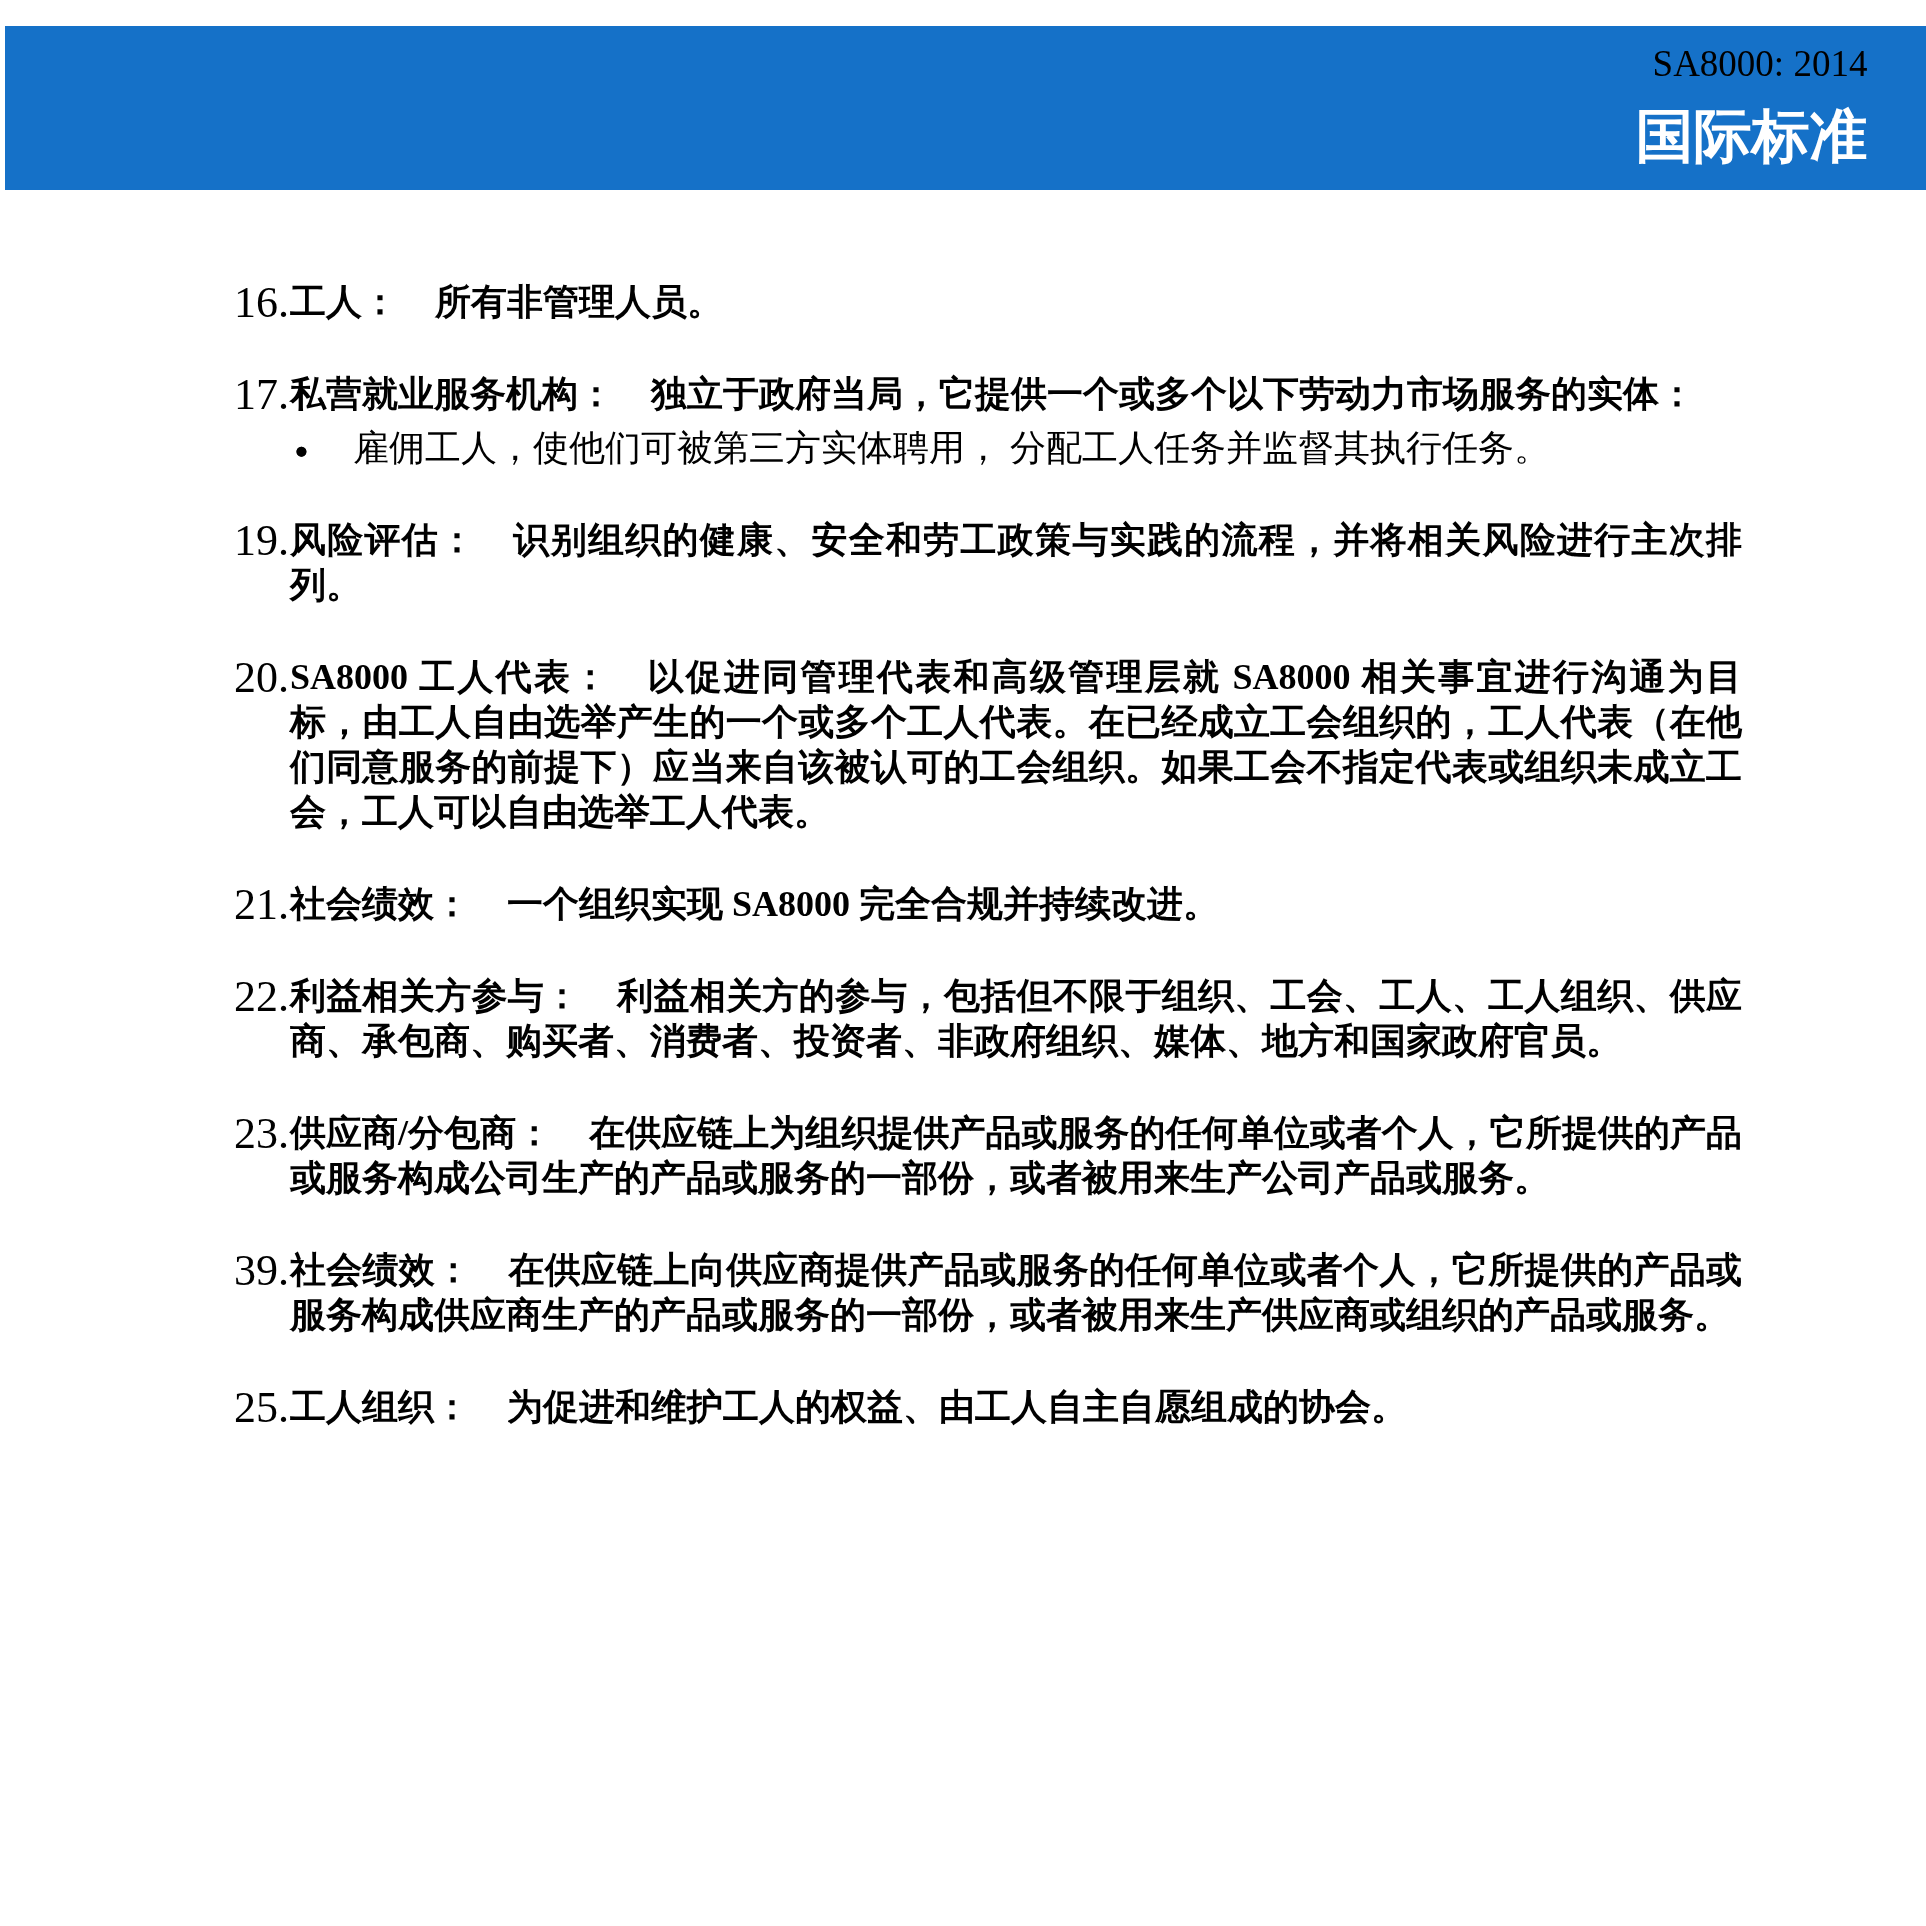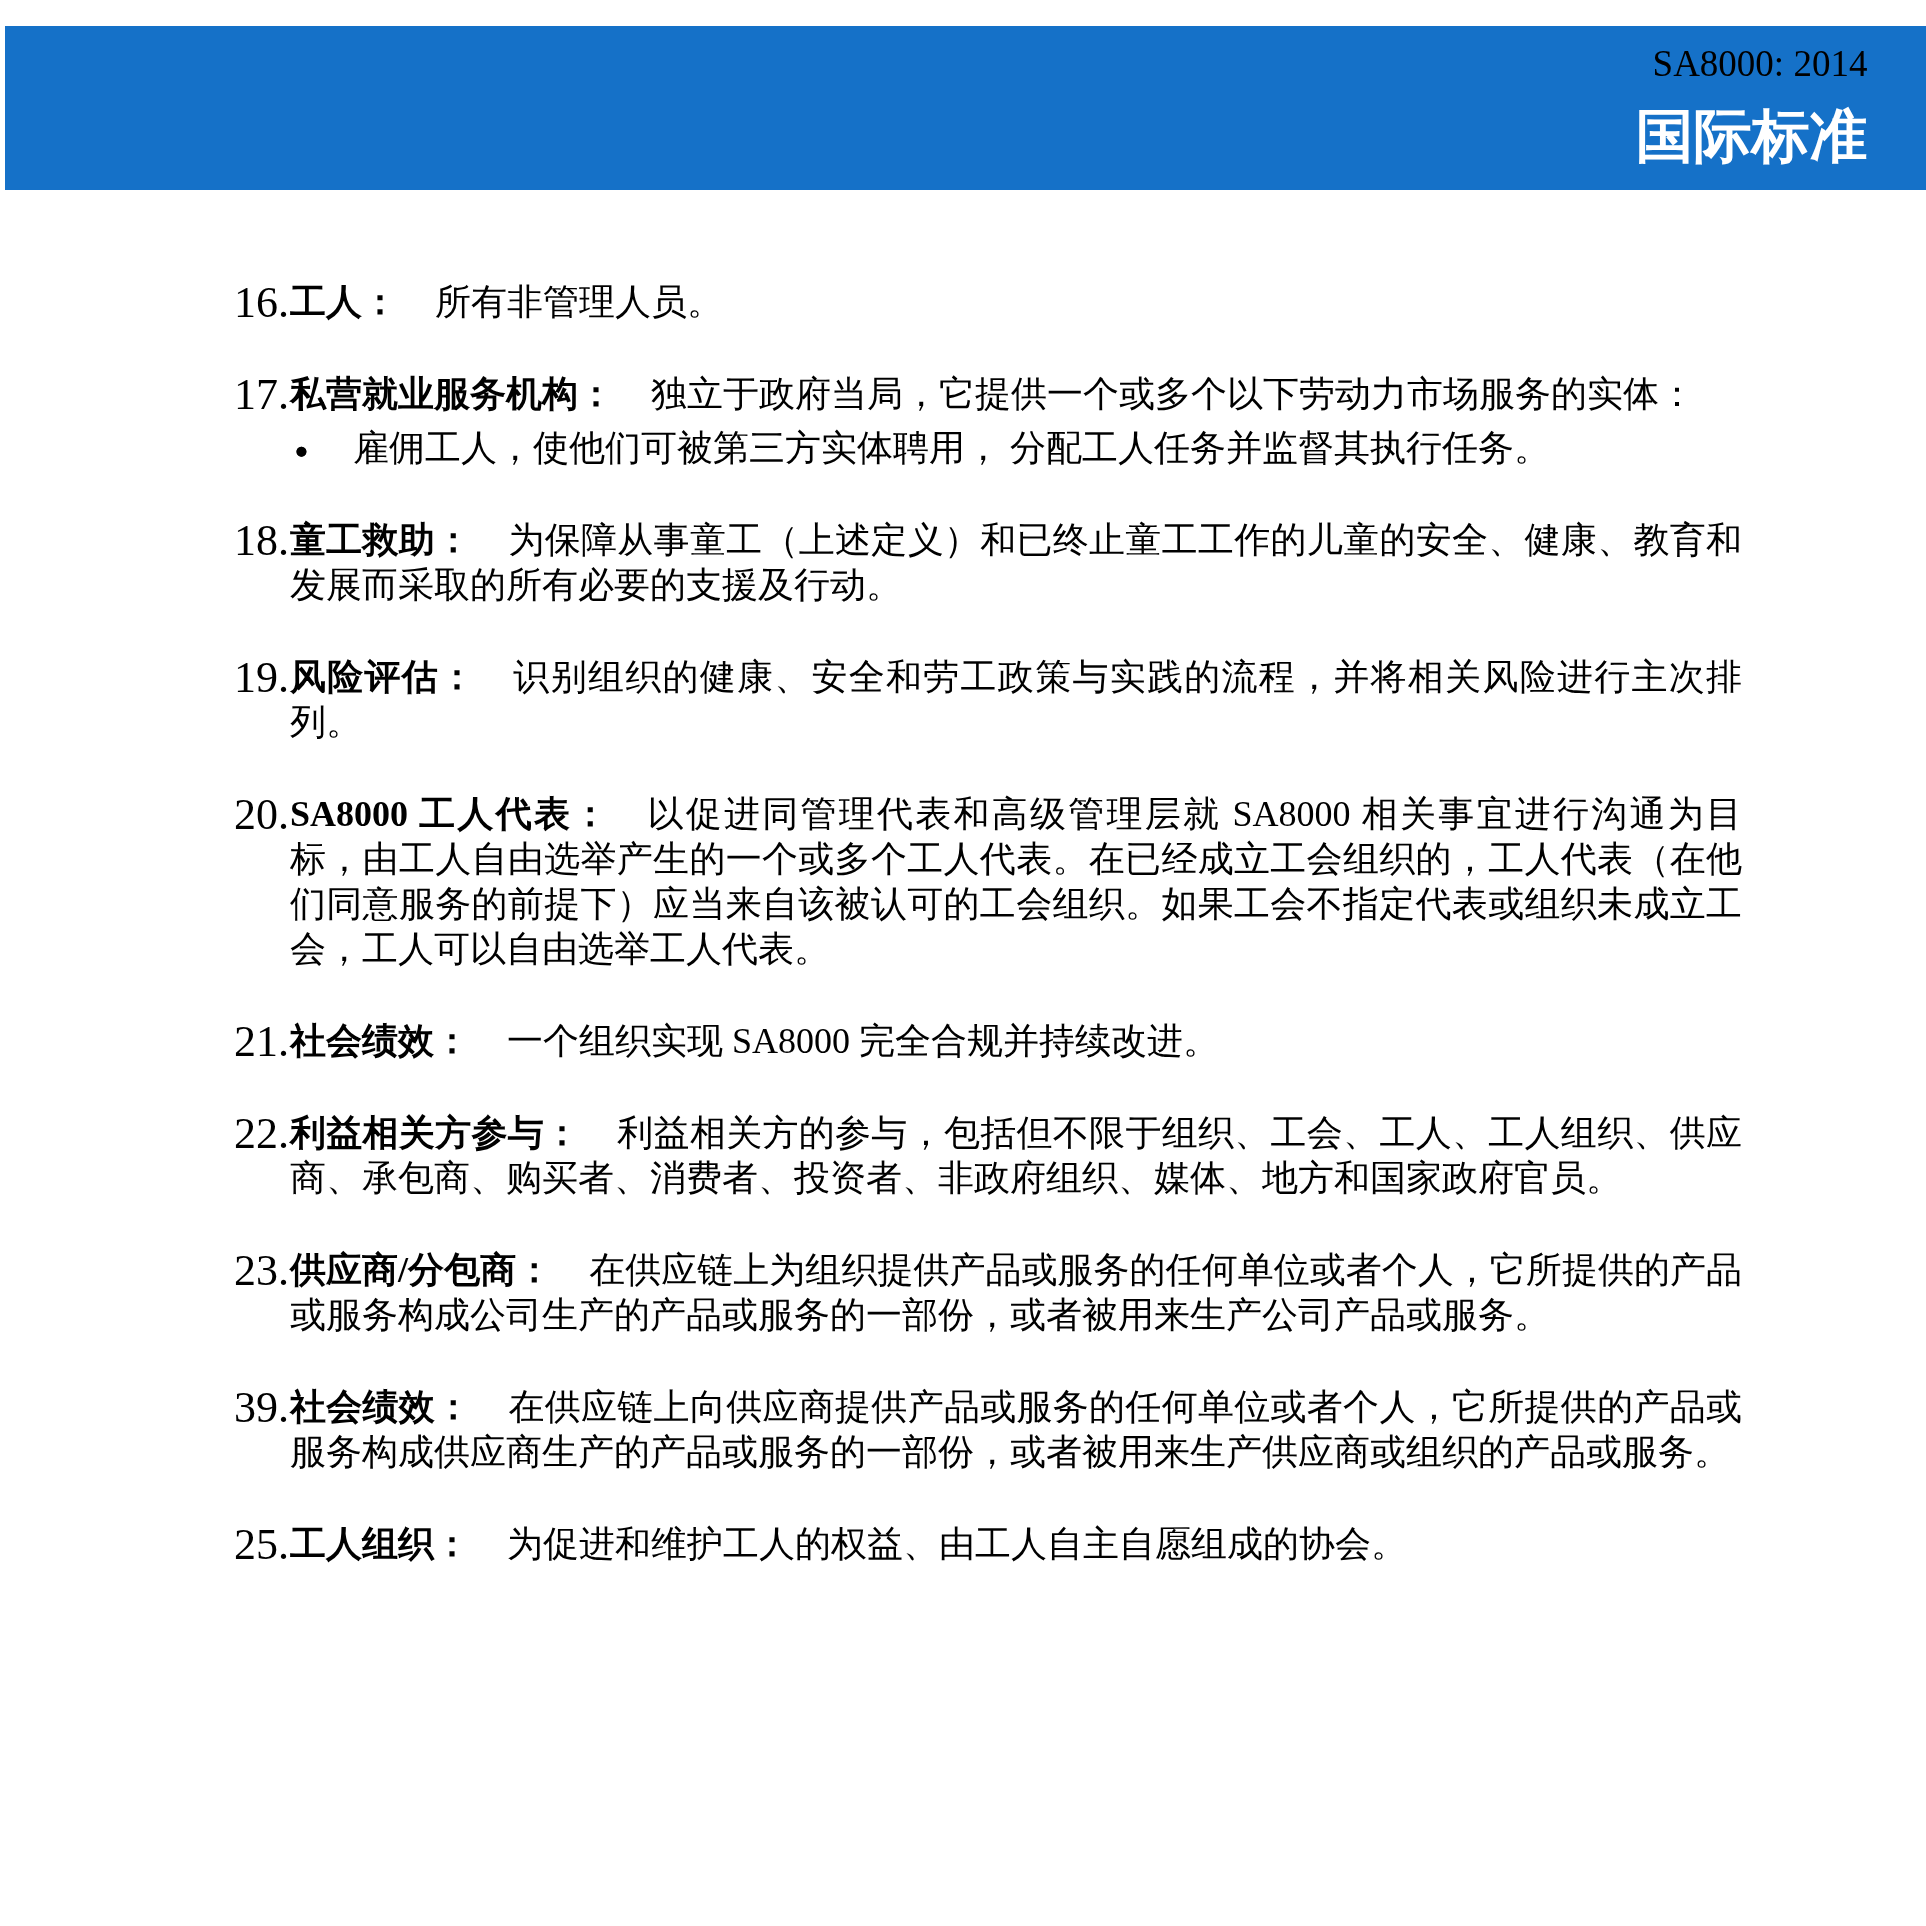--- a/index.html
+++ b/index.html
@@ -68,21 +68,21 @@
     font-size: 44px;
     line-height: 45px;
     text-align: left;
     white-space: nowrap;
   }
   .term {
     font-weight: bold;
     padding-right: 37px;
   }
   .def {
-    font-weight: normal;
+    font-weight: bold;
   }
   .bullet-row {
     position: relative;
     padding-left: 63px;
     margin-top: 8.5px;
     text-align: justify;
   }
   .bullet-dot {
     position: absolute;
     left: 4.6px;
@@ -108,23 +108,20 @@
   <div class="item">
     <span class="num">17.</span><span class="term">私营就业服务机构：</span><span class="def">独立于政府当局，它提供一个或多个以下劳动力市场服务的实体：</span>
     <div class="bullet-row">
       <span class="bullet-dot">●</span>
     </div>
     <div class="bullet-row">
       <span class="bullet-dot">●</span><span class="bullet-text">雇佣工人，使他们可被第三方实体聘用， 分配工人任务并监督其执行任务。</span>
     </div>
   </div>
 
-  <div class="item">
-    <span class="num">18.</span><span class="term">童工救助：</span><span class="def">为保障从事童工（上述定义）和已终止童工工作的儿童的安全、健康、教育和发展而采取的所有必要的支援及行动。</span>
-  </div>
 
   <div class="item">
     <span class="num">19.</span><span class="term">风险评估：</span><span class="def">识别组织的健康、安全和劳工政策与实践的流程，并将相关风险进行主次排列。</span>
   </div>
 
   <div class="item">
     <span class="num">20.</span><span class="term">SA8000 工人代表：</span><span class="def">以促进同管理代表和高级管理层就 SA8000 相关事宜进行沟通为目标，由工人自由选举产生的一个或多个工人代表。在已经成立工会组织的，工人代表（在他们同意服务的前提下）应当来自该被认可的工会组织。如果工会不指定代表或组织未成立工会，工人可以自由选举工人代表。</span>
   </div>
 
   <div class="item">

